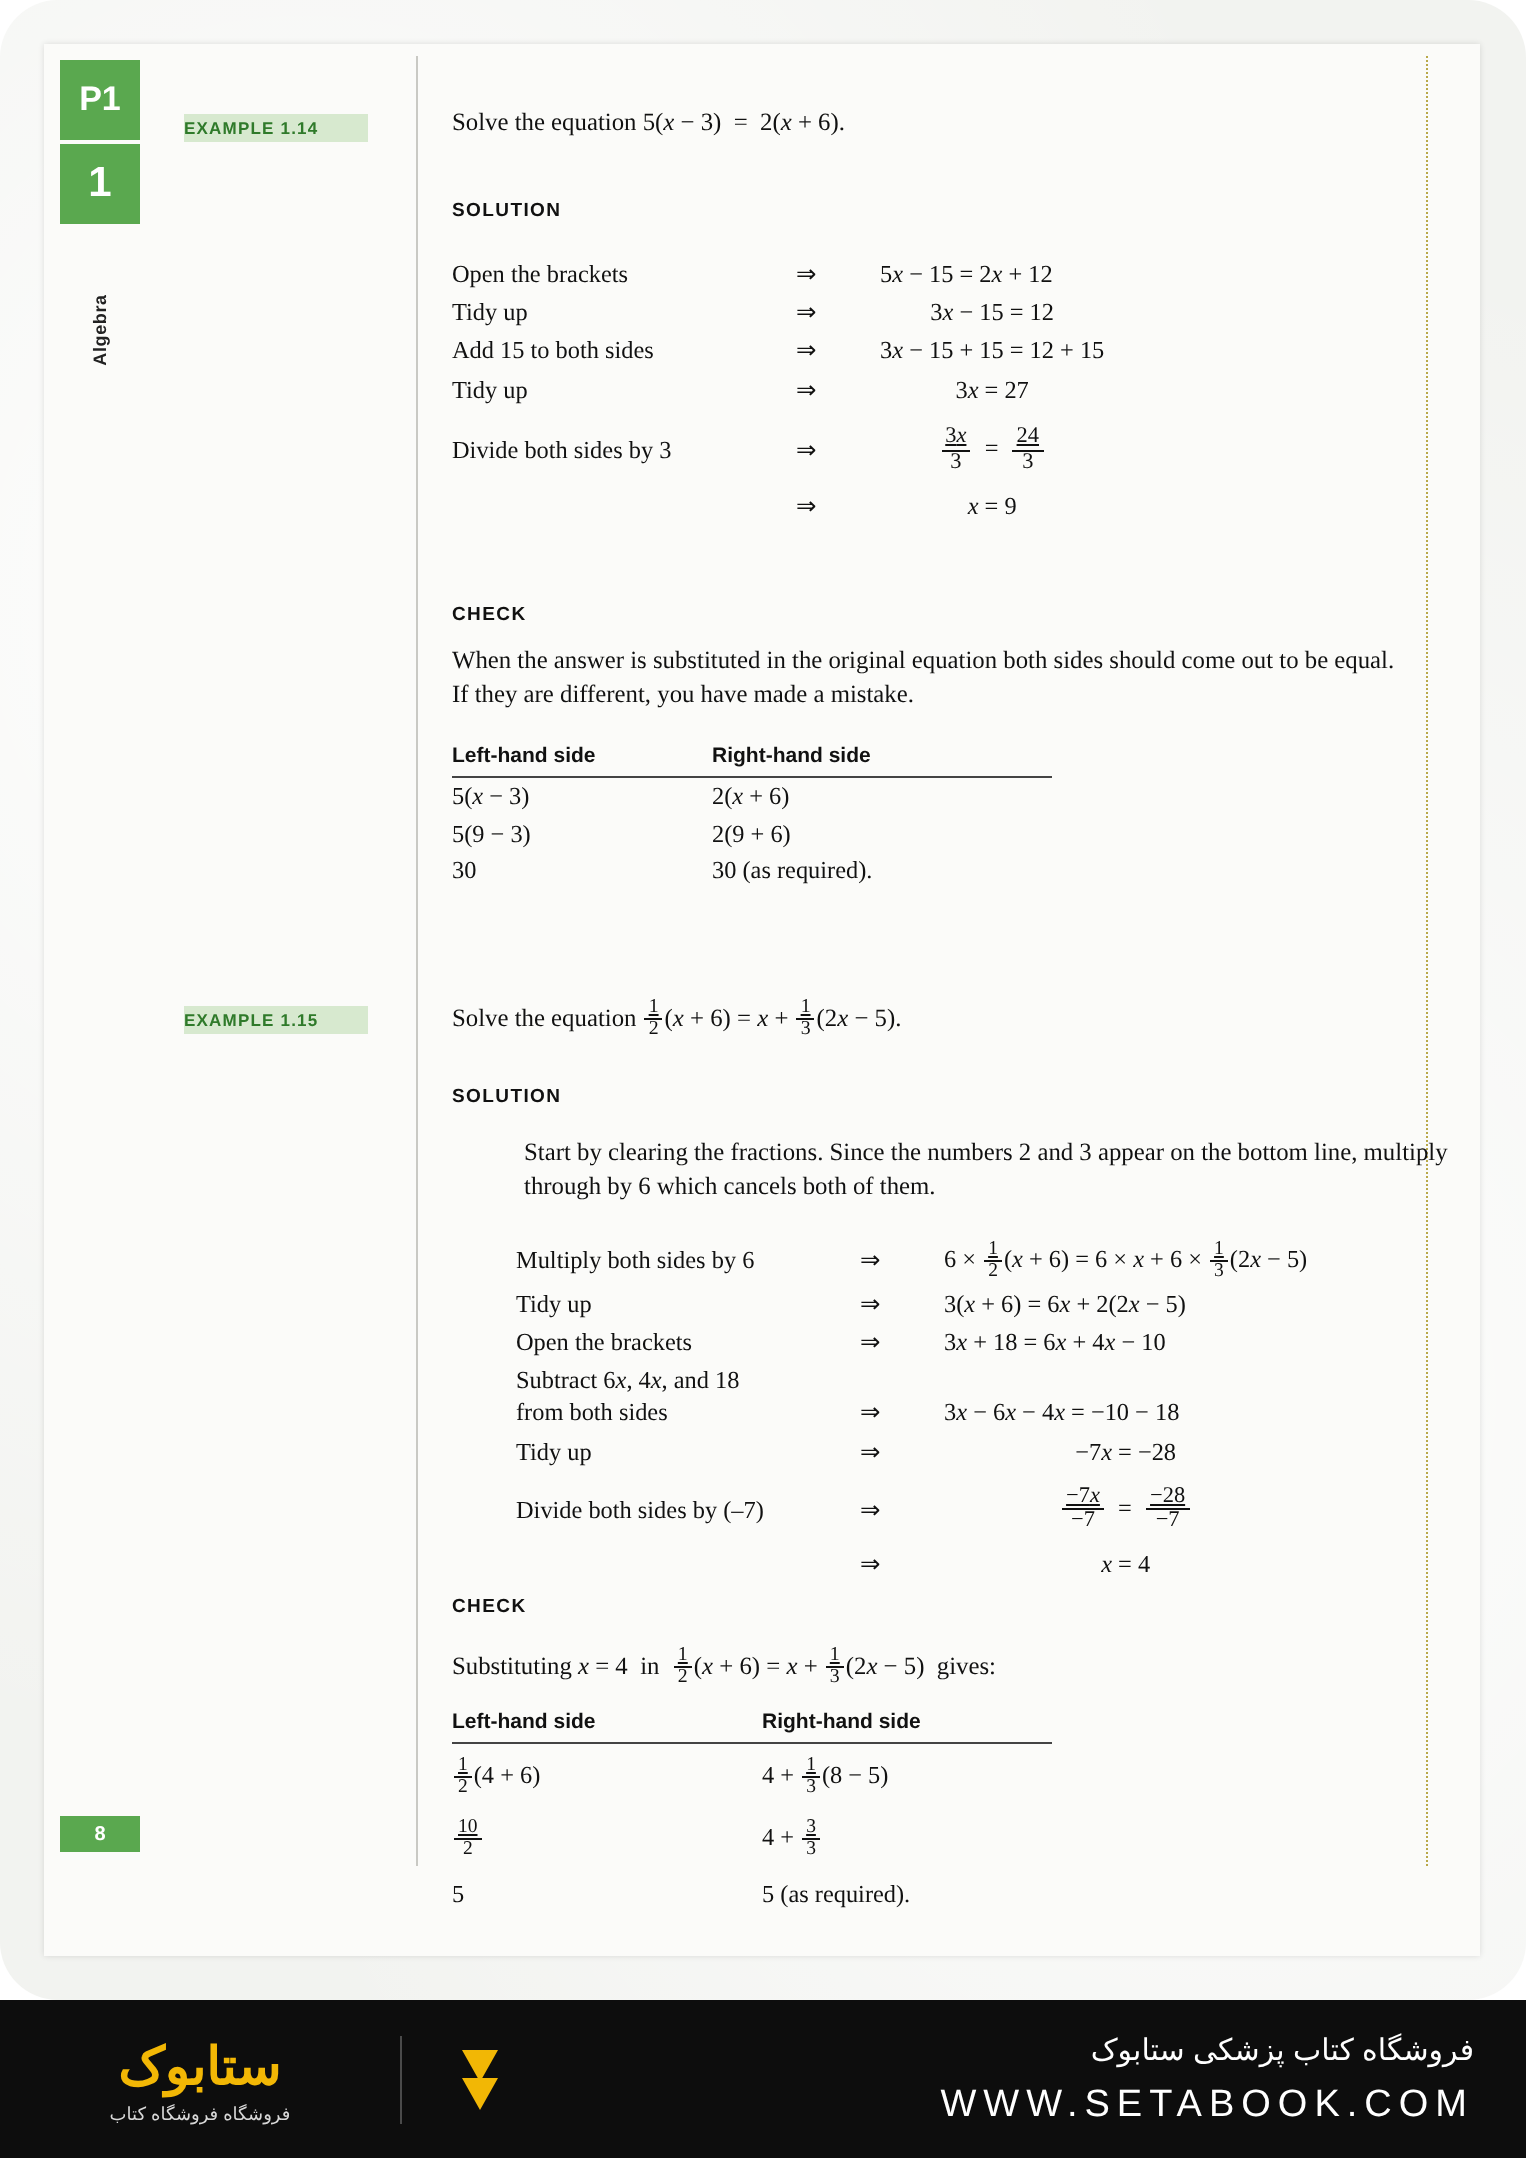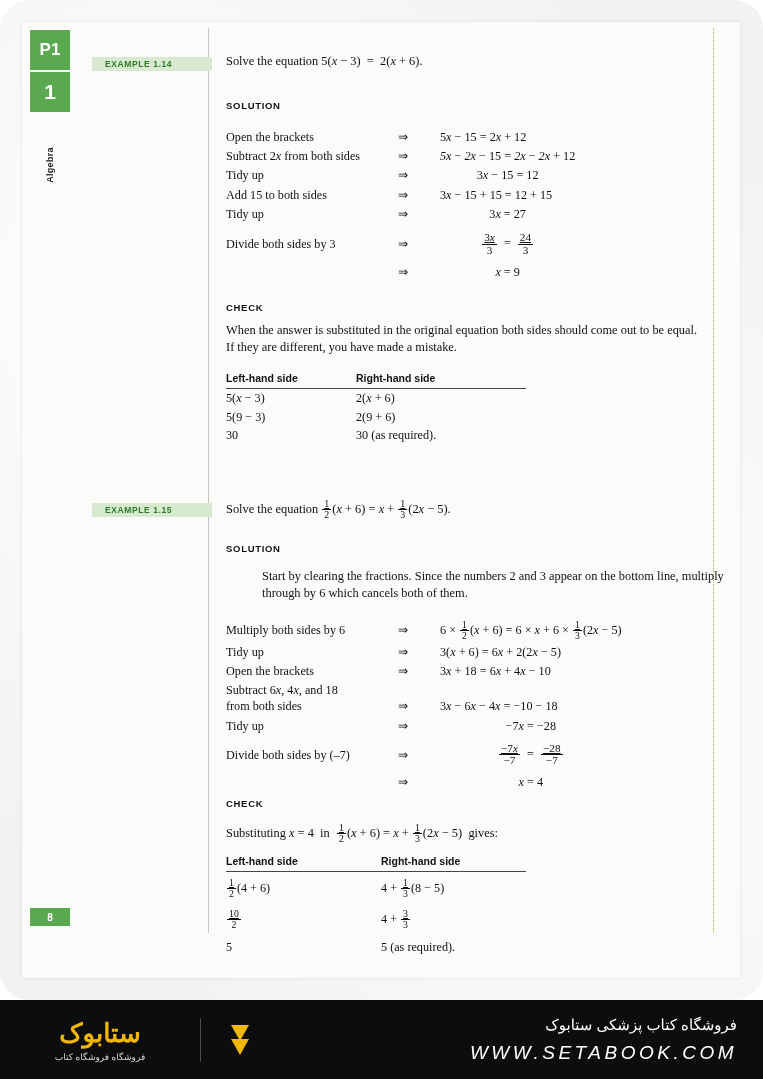--- a/index.html
+++ b/index.html
@@ -99,31 +99,31 @@
   .vrule.dotted {
     left: 713px;
     background: none;
     border-left: 1px dotted #b9a94a;
     width: 0;
   }
   
   .ex-tag {
     position: absolute;
     left: 92px;
-    width: 120px;
+    width: 92px;
     height: 14px;
     background: #d7e9cf;
     color: #2f7a2a;
     font-family: "Liberation Sans", sans-serif;
     font-size: 8.5px;
     font-weight: bold;
     letter-spacing: 0.6px;
     display: flex;
     align-items: center;
-    padding-left: 13px;
+    padding-left: 0;
     box-sizing: border-box;
   }
   
   .content {
     position: absolute;
     left: 226px;
     width: 472px;
     color: #111;
     font-size: 12.4px;
     line-height: 1.35;
@@ -242,21 +242,20 @@
     font-size: 15px;
     color: #ffffff;
     direction: rtl;
   }
   .f-url {
     font-family: "Liberation Sans", sans-serif;
     font-size: 19px;
     color: #ffffff;
     letter-spacing: 3.5px;
     margin-top: 8px;
-    font-style: italic;
   }
 </style>
 </head>
 <body>
 
 <div class="page">
   <div class="paper"></div>
 
   <div class="p1-box">P1</div>
   <div class="chap-box">1</div>
@@ -274,25 +273,20 @@
 
   <div class="content head" style="top:100px;">SOLUTION</div>
 
   <div class="content" style="top:127px;">
     <table class="steps">
       <tbody>
           <tr>
         <td class="lbl">Open the brackets</td>
         <td class="arr">⇒</td>
         <td class="eq">5<i class="v">x</i> − 15 = 2<i class="v">x</i> + 12</td>
-      </tr>
-      <tr>
-        <td class="lbl">Subtract 2<i class="v">x</i> from both sides</td>
-        <td class="arr">⇒</td>
-        <td class="eq"><i class="v">5x</i> − <i class="v">2x</i> − 15 = <i class="v">2x</i> − <i class="v">2x</i> + 12</td>
       </tr>
       <tr>
         <td class="lbl">Tidy up</td>
         <td class="arr">⇒</td>
         <td class="eq ctr">3<i class="v">x</i> − 15 = 12</td>
       </tr>
       <tr>
         <td class="lbl">Add 15 to both sides</td>
         <td class="arr">⇒</td>
         <td class="eq">3<i class="v">x</i> − 15 + 15 = 12 + 15</td>
@@ -353,21 +347,21 @@
 
   <div class="ex-tag" style="top:503px;">EXAMPLE 1.15</div>
 
   <div class="content" style="top:499px;">
     <span>Solve the equation </span><span><span class="frac small"><span class="num">1</span><span class="den">2</span></span>(<i class="v">x</i> + 6) = <i class="v">x</i> + <span class="frac small"><span class="num">1</span><span class="den">3</span></span>(2<i class="v">x</i> − 5).</span>
   </div>
 
   <div class="content head" style="top:543px;">SOLUTION</div>
   <div class="content para" style="top:568px; width:478px;margin-left:36px;">Start by clearing the fractions. Since the numbers 2 and 3 appear on the bottom line, multiply through by 6 which cancels both of them.</div>
 
-  <div class="content" style="top:618px;">
+  <div class="content" style="top:618px;margin-left:32px;">
     <table class="steps">
       <tbody>
           <tr>
         <td class="lbl">Multiply both sides by 6</td>
         <td class="arr">⇒</td>
         <td class="eq">6 × <span class="frac small"><span class="num">1</span><span class="den">2</span></span>(<i class="v">x</i> + 6) = 6 × <i class="v">x</i> + 6 × <span class="frac small"><span class="num">1</span><span class="den">3</span></span>(2<i class="v">x</i> − 5)</td>
       </tr>
       <tr>
         <td class="lbl">Tidy up</td>
         <td class="arr">⇒</td>

